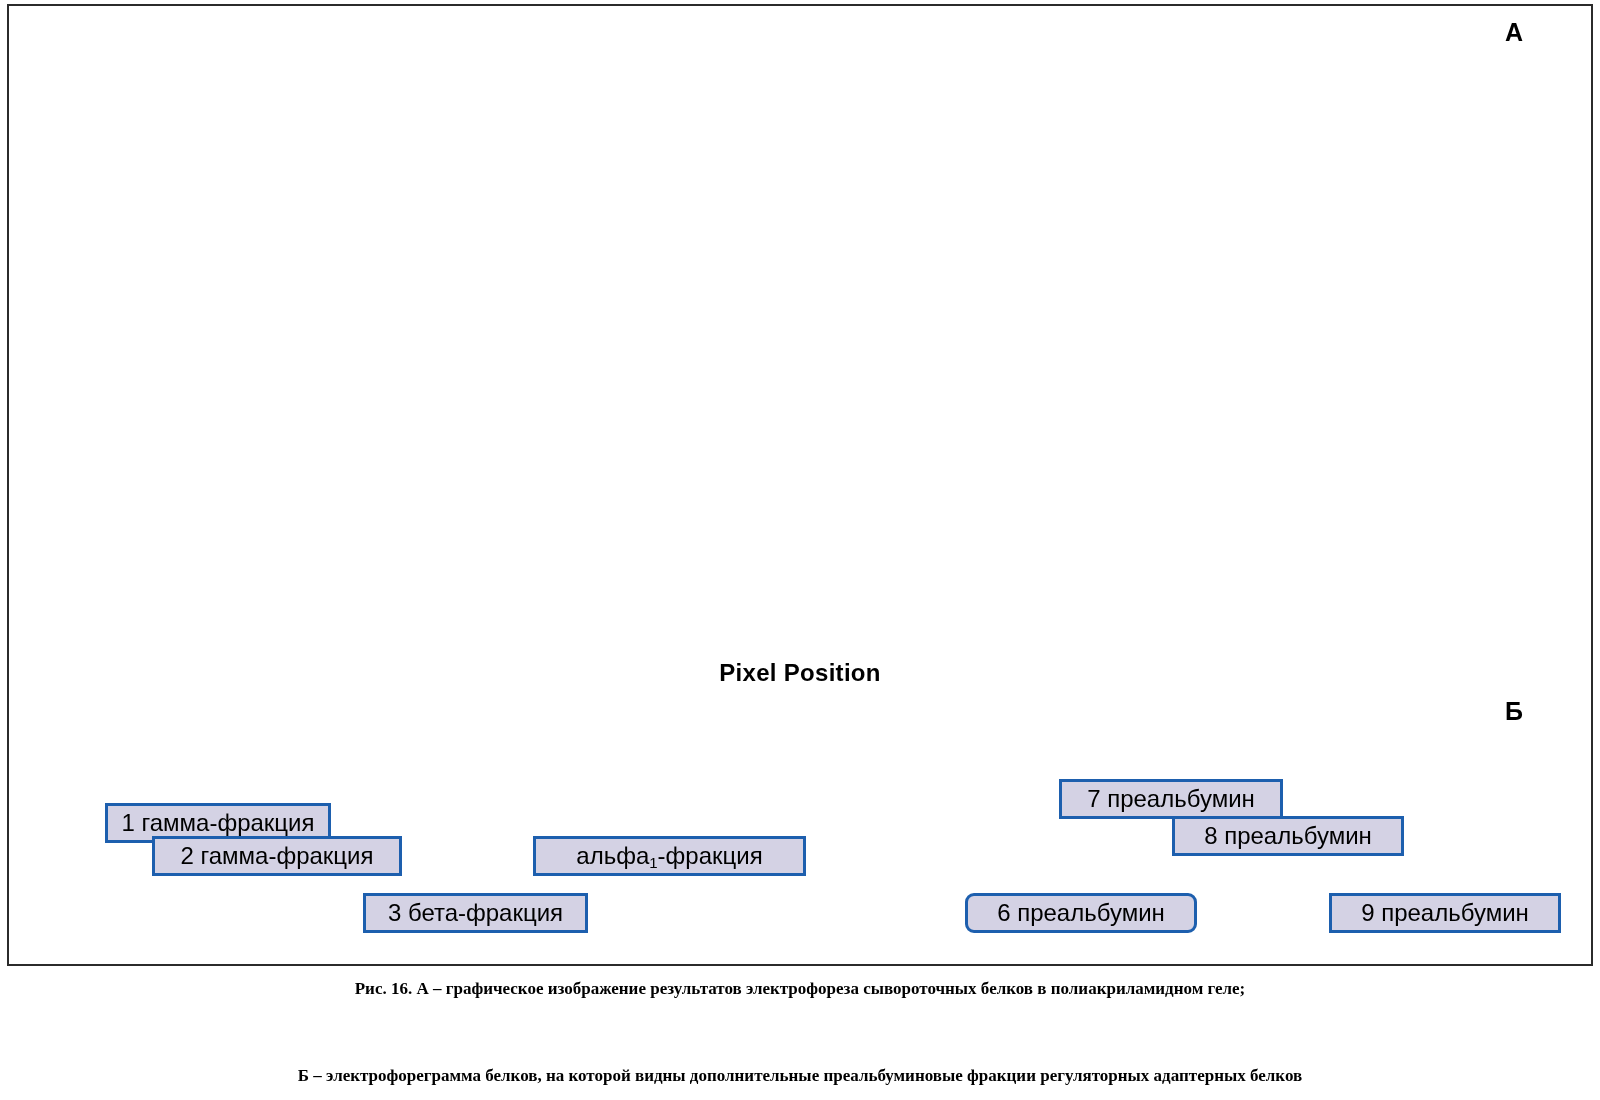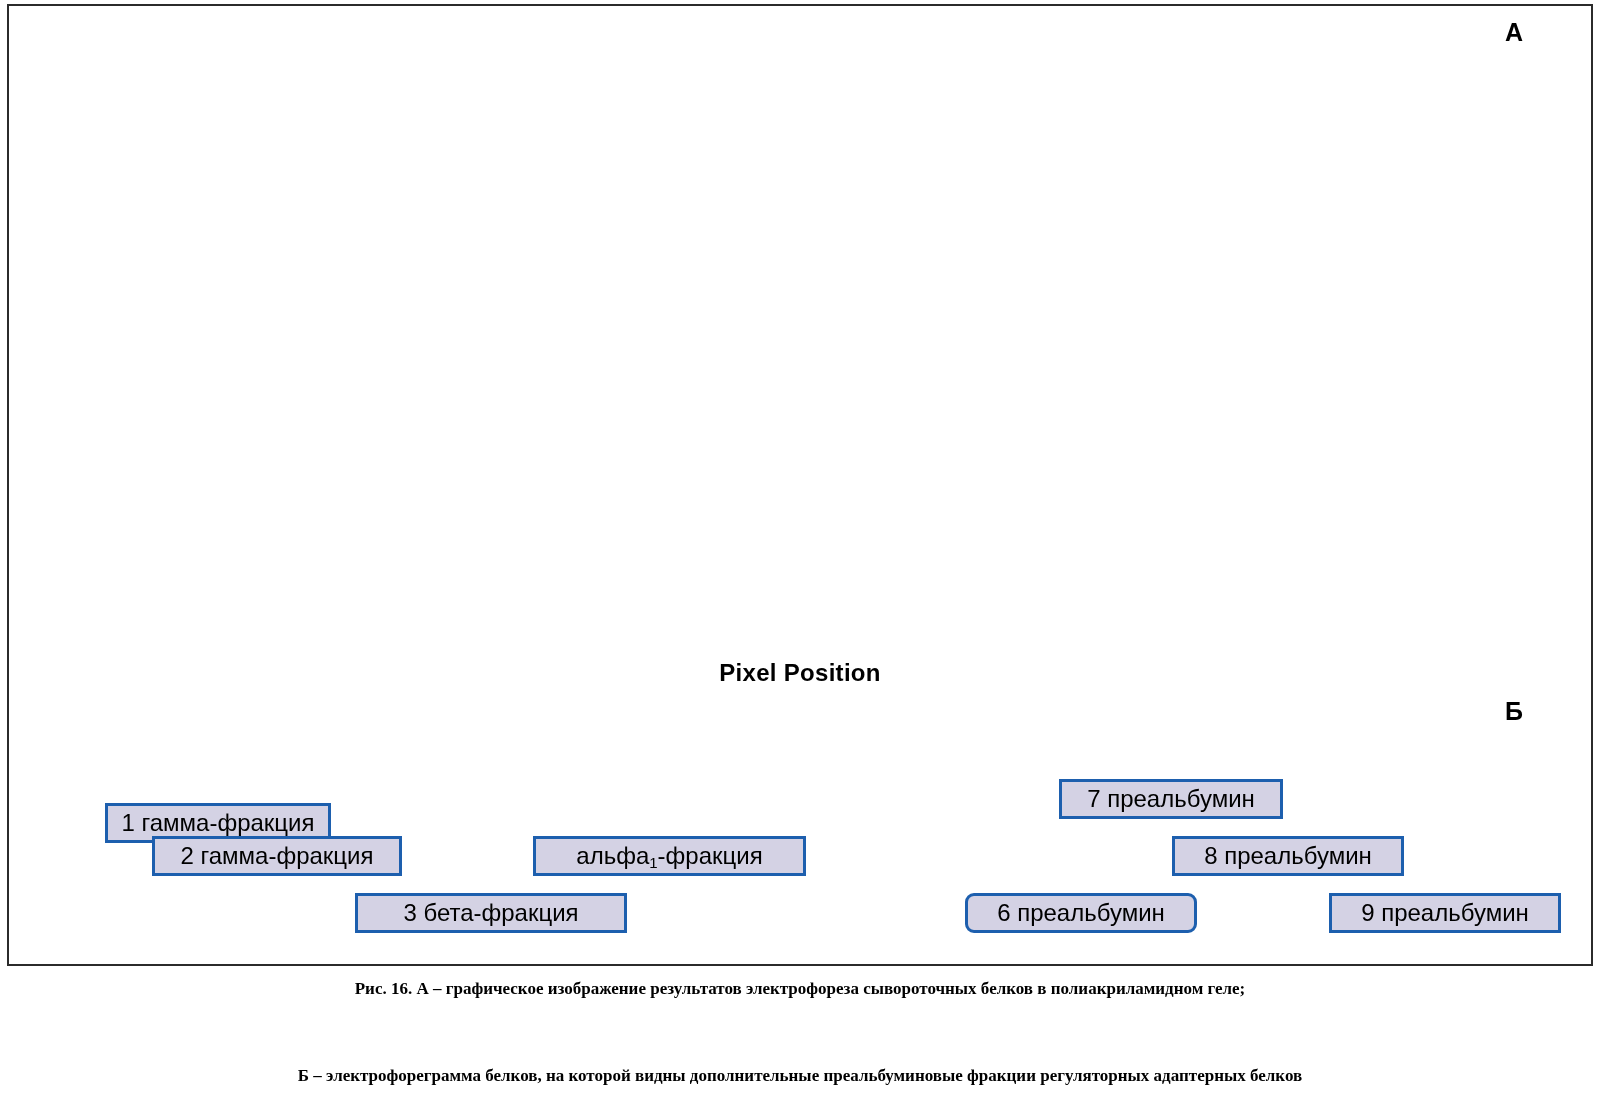--- a/index.html
+++ b/index.html
@@ -285,17 +285,17 @@
 
   <div class="axis-title" id="x-axis-title" style="left:0;width:1600px;text-align:center;top:659px;">Pixel Position</div>
 
   <div class="caption" id="caption-line1">Рис. 16. А – графическое изображение результатов электрофореза сывороточных белков в полиакриламидном геле;</div>
   <div class="caption" id="caption-line2">Б – электрофореграмма белков, на которой видны дополнительные преальбуминовые фракции регуляторных адаптерных белков</div>
 
 <div class="frac-label" style="left: 105px; top: 779px; width: 226px; margin-top: 24px;"><span>1 гамма-фракция</span></div>
     <div class="frac-label" style="left: 1059px; top: 779px; width: 224px;"><span>7 преальбумин</span></div>
     <div class="frac-label" style="left: 152px; top: 836px; width: 250px;"><span>2 гамма-фракция</span></div>
     <div class="frac-label" style="left: 533px; top: 836px; width: 273px;"><span>альфа</span><sub>1</sub><span>-фракция</span></div>
-    <div class="frac-label" style="left: 1172px; top: 836px; width: 232px;"><span>8 преальбумин</span></div>
-    <div class="frac-label" style="left: 355px; top: 893px; width: 272px;"><span>3 бета-фракция</span></div>
+    <div class="frac-label" style="left: 1172px; top: 816px; width: 232px;"><span>8 преальбумин</span></div>
+    <div class="frac-label" style="left: 363px; top: 893px; width: 225px;"><span>3 бета-фракция</span></div>
     <div class="frac-label" style="left: 965px; top: 893px; width: 232px; border-radius: 9px;"><span>6 преальбумин</span></div>
     <div class="frac-label" style="left: 1329px; top: 893px; width: 232px;"><span>9 преальбумин</span></div>
   </div>
 
 </body></html>

